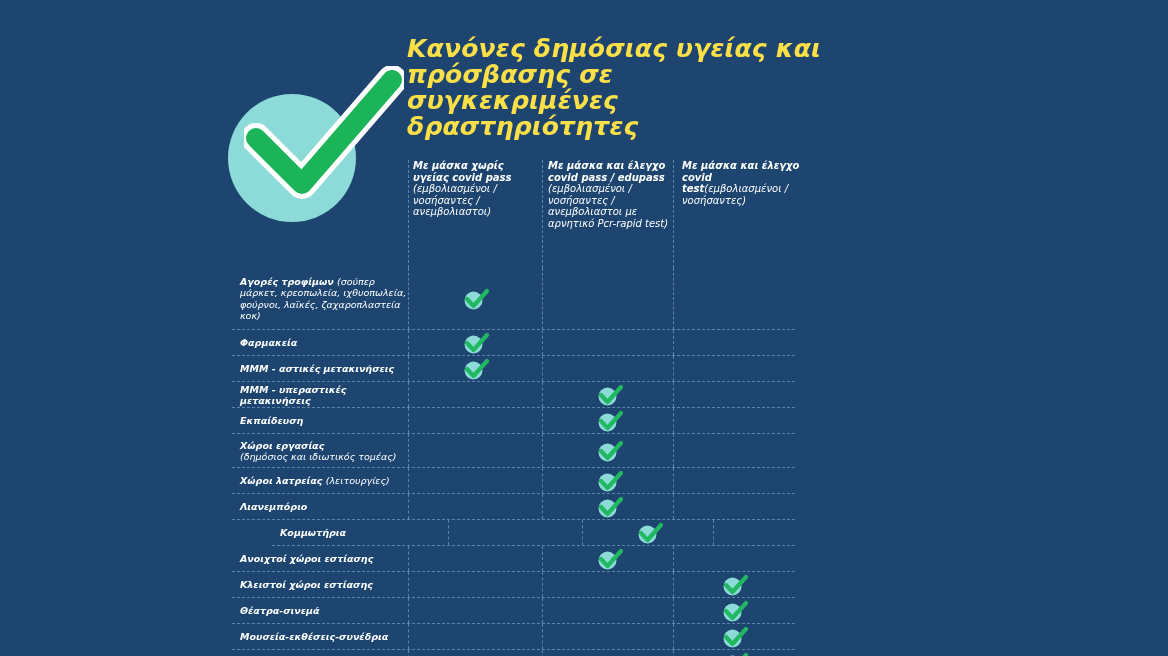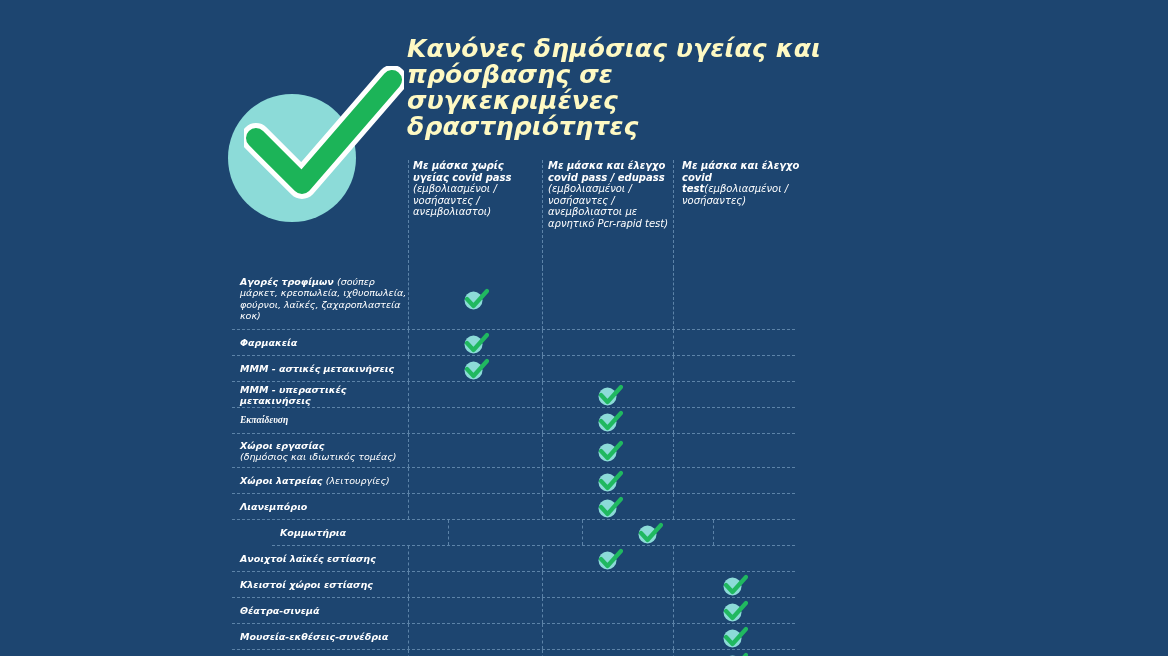--- a/index.html
+++ b/index.html
@@ -16,21 +16,21 @@
   .logo-wrap{position:absolute;left:222px;top:58px;width:180px;height:140px;}
   .logo-circle{
     position:absolute;left:6px;top:36px;width:128px;height:128px;border-radius:50%;
     background:#8cdbd8;
   }
   .logo-check{position:absolute;left:22px;top:8px;width:160px;height:140px;}
 
   
   .title{
     position:absolute;left:407px;top:36px;width:420px;
-    color:#fef9c3;
+    color:#fde047;
     font-weight:bold;font-style:italic;
     font-size:25px;line-height:26px;
     letter-spacing:.2px;
     white-space:pre-line;
   }
 
   
   .col-head{
     position:absolute;top:160px;width:124px;
     color:#ffffff;font-style:italic;font-size:10px;line-height:11.5px;
@@ -144,21 +144,21 @@
         <div class="label"><b>ΜΜΜ - υπεραστικές μετακινήσεις</b></div>
         <div class="cell c0"></div>
         <div class="cell c1">
           <span class="mark"><svg viewBox="0 0 26 22">
   <circle cx="10.5" cy="12.5" r="9" fill="#8cdbd8"></circle>
   <path d="M4 11 L10.5 18 L24 3" fill="none" stroke="#20b860" stroke-width="4.2" stroke-linecap="round" stroke-linejoin="round"></path>
 </svg></span>
         </div>
         <div class="cell c2"></div>
       </div>
-      <div class="row" style="height: 26px; font-family: Liberation Serif, serif;">
+      <div class="row" style="height: 26px;">
         <div class="label"><b>Εκπαίδευση</b></div>
         <div class="cell c0"></div>
         <div class="cell c1">
           <span class="mark"><svg viewBox="0 0 26 22">
   <circle cx="10.5" cy="12.5" r="9" fill="#8cdbd8"></circle>
   <path d="M4 11 L10.5 18 L24 3" fill="none" stroke="#20b860" stroke-width="4.2" stroke-linecap="round" stroke-linejoin="round"></path>
 </svg></span>
         </div>
         <div class="cell c2"></div>
       </div>
@@ -201,21 +201,21 @@
         <div class="cell c0"></div>
         <div class="cell c1">
           <span class="mark"><svg viewBox="0 0 26 22">
   <circle cx="10.5" cy="12.5" r="9" fill="#8cdbd8"></circle>
   <path d="M4 11 L10.5 18 L24 3" fill="none" stroke="#20b860" stroke-width="4.2" stroke-linecap="round" stroke-linejoin="round"></path>
 </svg></span>
         </div>
         <div class="cell c2"></div>
       </div>
       <div class="row" style="height: 26px;">
-        <div class="label"><b>Ανοιχτοί λαϊκές εστίασης</b></div>
+        <div class="label"><b>Ανοιχτοί χώροι εστίασης</b></div>
         <div class="cell c0"></div>
         <div class="cell c1">
           <span class="mark"><svg viewBox="0 0 26 22">
   <circle cx="10.5" cy="12.5" r="9" fill="#8cdbd8"></circle>
   <path d="M4 11 L10.5 18 L24 3" fill="none" stroke="#20b860" stroke-width="4.2" stroke-linecap="round" stroke-linejoin="round"></path>
 </svg></span>
         </div>
         <div class="cell c2"></div>
       </div>
       <div class="row" style="height: 26px;">

